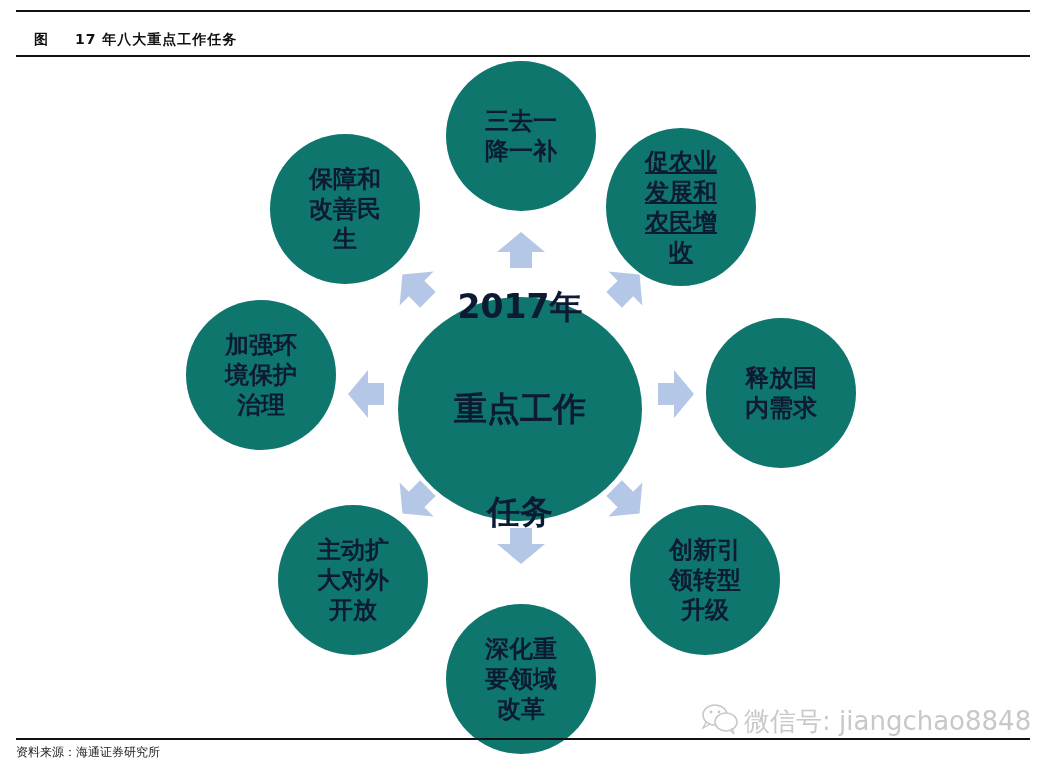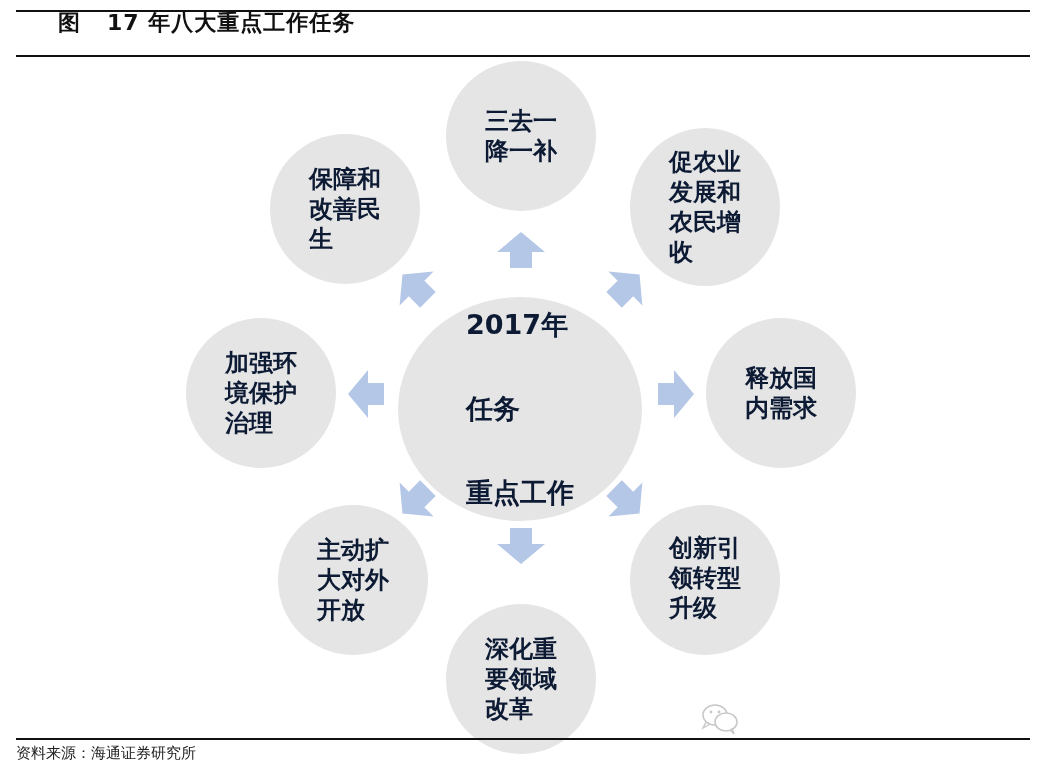--- a/index.html
+++ b/index.html
@@ -2,34 +2,34 @@
 <html><head>
 <meta charset="utf-8">
 <style>
   html, body { margin:0; padding:0; background:#ffffff; }
   body { width:1052px; height:773px; position:relative; overflow:hidden;
          font-family:"DejaVu Sans","Liberation Sans",sans-serif; }
   .rule { position:absolute; left:16px; width:1014px; background:#111; }
   .rule-top { top:10px; height:2px; }
   .rule-mid { top:55px; height:2px; }
   .rule-bot { top:738px; height:2px; }
-  .fig-title { position:absolute; left:34px; top:8px; font-size:22px; font-weight:bold; color:#111;
-               font-family:"DejaVu Sans","Liberation Sans",sans-serif; letter-spacing:1px;margin-left:24px; }
+  .fig-title { position:absolute; left:34px; top:31px; font-size:14px; font-weight:bold; color:#111;
+               font-family:"DejaVu Sans","Liberation Sans",sans-serif; letter-spacing:1px; }
   .fig-title .lbl { margin-right:26px; }
-  .source { position:absolute; left:16px; top:744px; font-size:15px; color:#222;
+  .source { position:absolute; left:16px; top:744px; font-size:12px; color:#222;
             font-family:"DejaVu Serif","Liberation Serif",serif; }
   .watermark { position:absolute; left:700px; top:702px; font-size:26px; color:#c8c8c8;
                font-family:"DejaVu Sans","Liberation Sans",sans-serif; letter-spacing:0px; }
   .watermark .wm-icon { display:inline-block; vertical-align:middle; margin-right:4px; }
-  .circle { position:absolute; background:#e5e5e5; border-radius:50%;
-            display:flex; align-items:center; justify-content:center; text-align:left;
+  .circle { position:absolute; background:#0f766e; border-radius:50%;
+            display:flex; align-items:center; justify-content:center; text-align:center;
             color:#0d1a33; font-weight:bold; font-family:"DejaVu Serif","Liberation Serif",serif; }
   .circle .txt { white-space:pre-line; line-height:1.25; }
   .outer { width:150px; height:150px; font-size:24px; }
-  .center { width:244px; height:224px; font-size:27px; }
+  .center { width:244px; height:224px; font-size:33px; }
   .center .txt { line-height:1.55; }
   .center .year { font-family:"DejaVu Sans","Liberation Sans",sans-serif; font-weight:bold; }
   svg.arrows { position:absolute; left:0; top:0; }
 </style>
 </head>
 <body>
 
 <div class="rule rule-top"></div>
 <div class="fig-title">
   <span class="lbl">图</span><span>17 年八大重点工作任务</span>
@@ -69,72 +69,72 @@
 
     <g transform="translate(624,498) rotate(135)">
       <polygon points="-11,14 11,14 11,-2 24,-2 0,-22 -24,-2 -11,-2"></polygon>
     </g>
   </g>
 </svg>
 
 <div class="circle center" style="left:398px; top:297px;">
   <div class="txt">
     <div class="year">2017年</div>
+    <div>重点工作</div>
     <div>任务</div>
-    <div>重点工作</div>
   </div>
 </div>
 
 <div class="circle outer" style="left:446px; top:61px;">
   <div class="txt">三去一
 降一补</div>
 </div>
-<div class="circle outer" style="left:630px; top:128px; height:158px;">
+<div class="circle outer" style="left:606px; top:128px; height:158px;text-decoration:underline;">
   <div class="txt">促农业
 发展和
 农民增
 收</div>
 </div>
 <div class="circle outer" style="left:706px; top:318px;">
   <div class="txt">释放国
 内需求</div>
 </div>
-<div class="circle outer" style="left:630px; top:505px;font-family:Liberation Mono, monospace;">
+<div class="circle outer" style="left:630px; top:505px;">
   <div class="txt">创新引
 领转型
 升级</div>
 </div>
 <div class="circle outer" style="left:446px; top:604px;">
   <div class="txt">深化重
 要领域
 改革</div>
 </div>
 <div class="circle outer" style="left:278px; top:505px;">
   <div class="txt">主动扩
 大对外
 开放</div>
 </div>
-<div class="circle outer" style="left:186px; top:318px;">
+<div class="circle outer" style="left:186px; top:300px;">
   <div class="txt">加强环
 境保护
 治理</div>
 </div>
 <div class="circle outer" style="left:270px; top:134px;">
   <div class="txt">保障和
 改善民
 生</div>
 </div>
 
 <div class="watermark">
   <span class="wm-icon">
     <svg width="40" height="34" viewBox="0 0 40 34">
       <ellipse cx="15" cy="13" rx="12" ry="10" fill="none" stroke="#c8c8c8" stroke-width="1.6"></ellipse>
       <ellipse cx="26" cy="20" rx="11" ry="9" fill="#fff" stroke="#c8c8c8" stroke-width="1.6"></ellipse>
       <circle cx="11" cy="10" r="1.4" fill="#c8c8c8"></circle>
       <circle cx="19" cy="10" r="1.4" fill="#c8c8c8"></circle>
       <path d="M6 20 L3 26 L10 22" fill="none" stroke="#c8c8c8" stroke-width="1.4"></path>
       <path d="M30 28 L34 32 L32 26" fill="none" stroke="#c8c8c8" stroke-width="1.4"></path>
     </svg>
-  </span>
+  </span><span>微信号: jiangchao8848</span>
 </div>
 
 <div class="rule rule-bot"></div>
 <div class="source">资料来源：海通证券研究所</div>
 
 </body></html>

